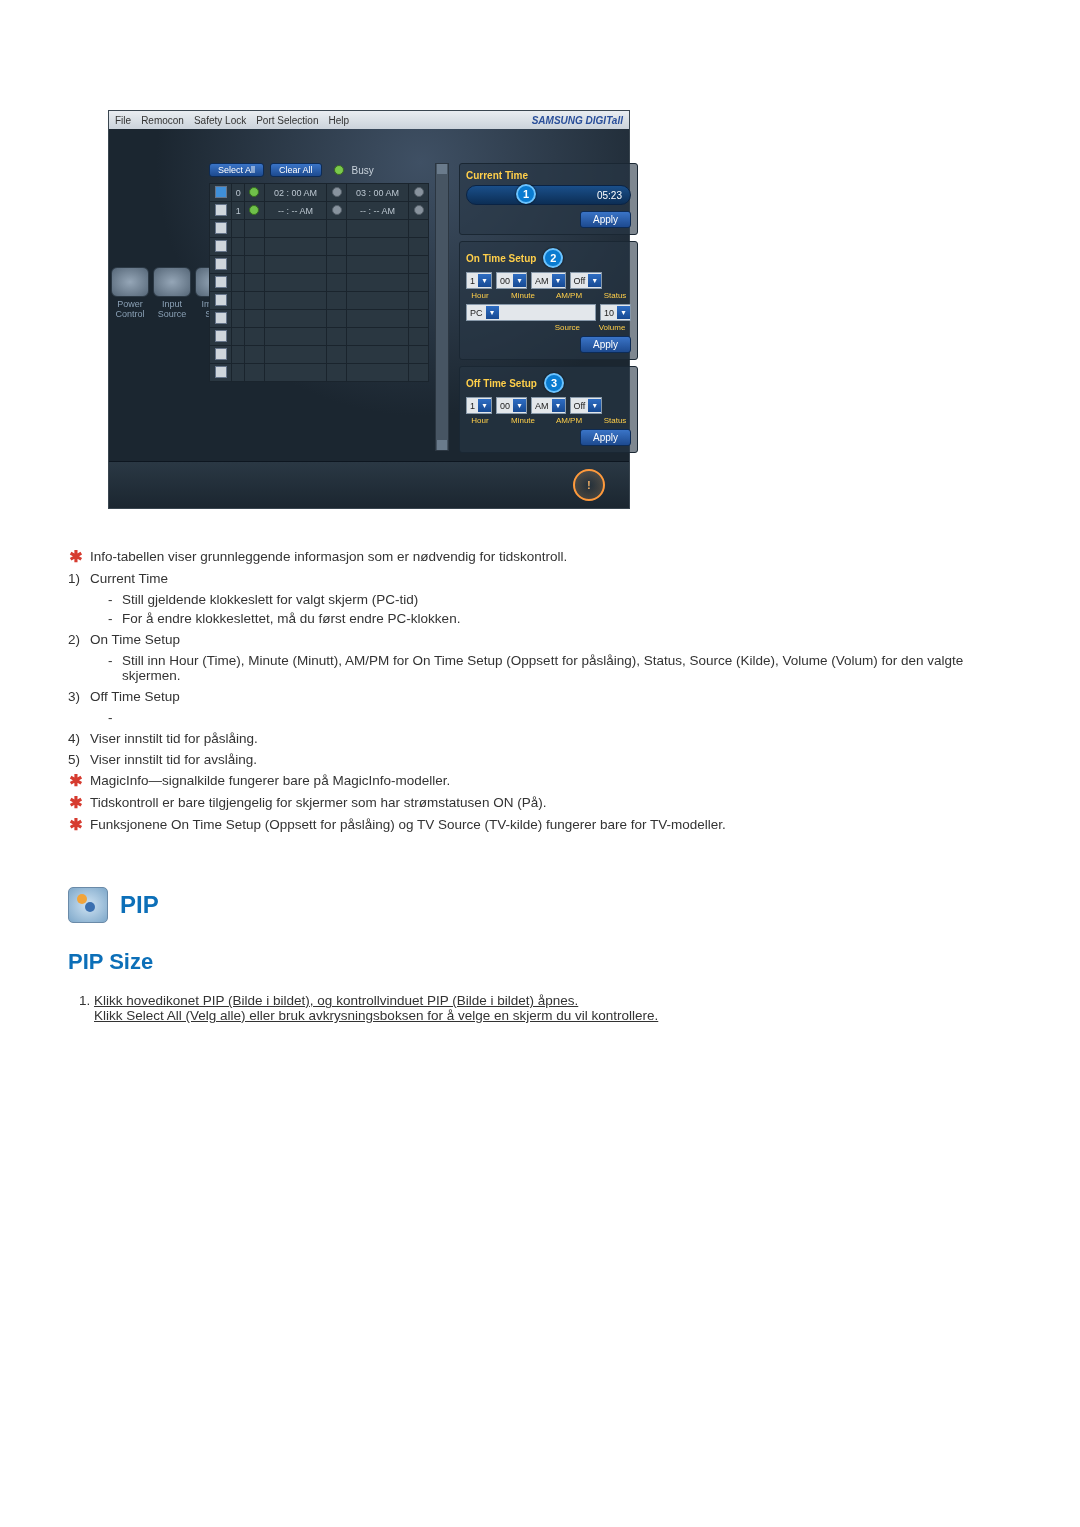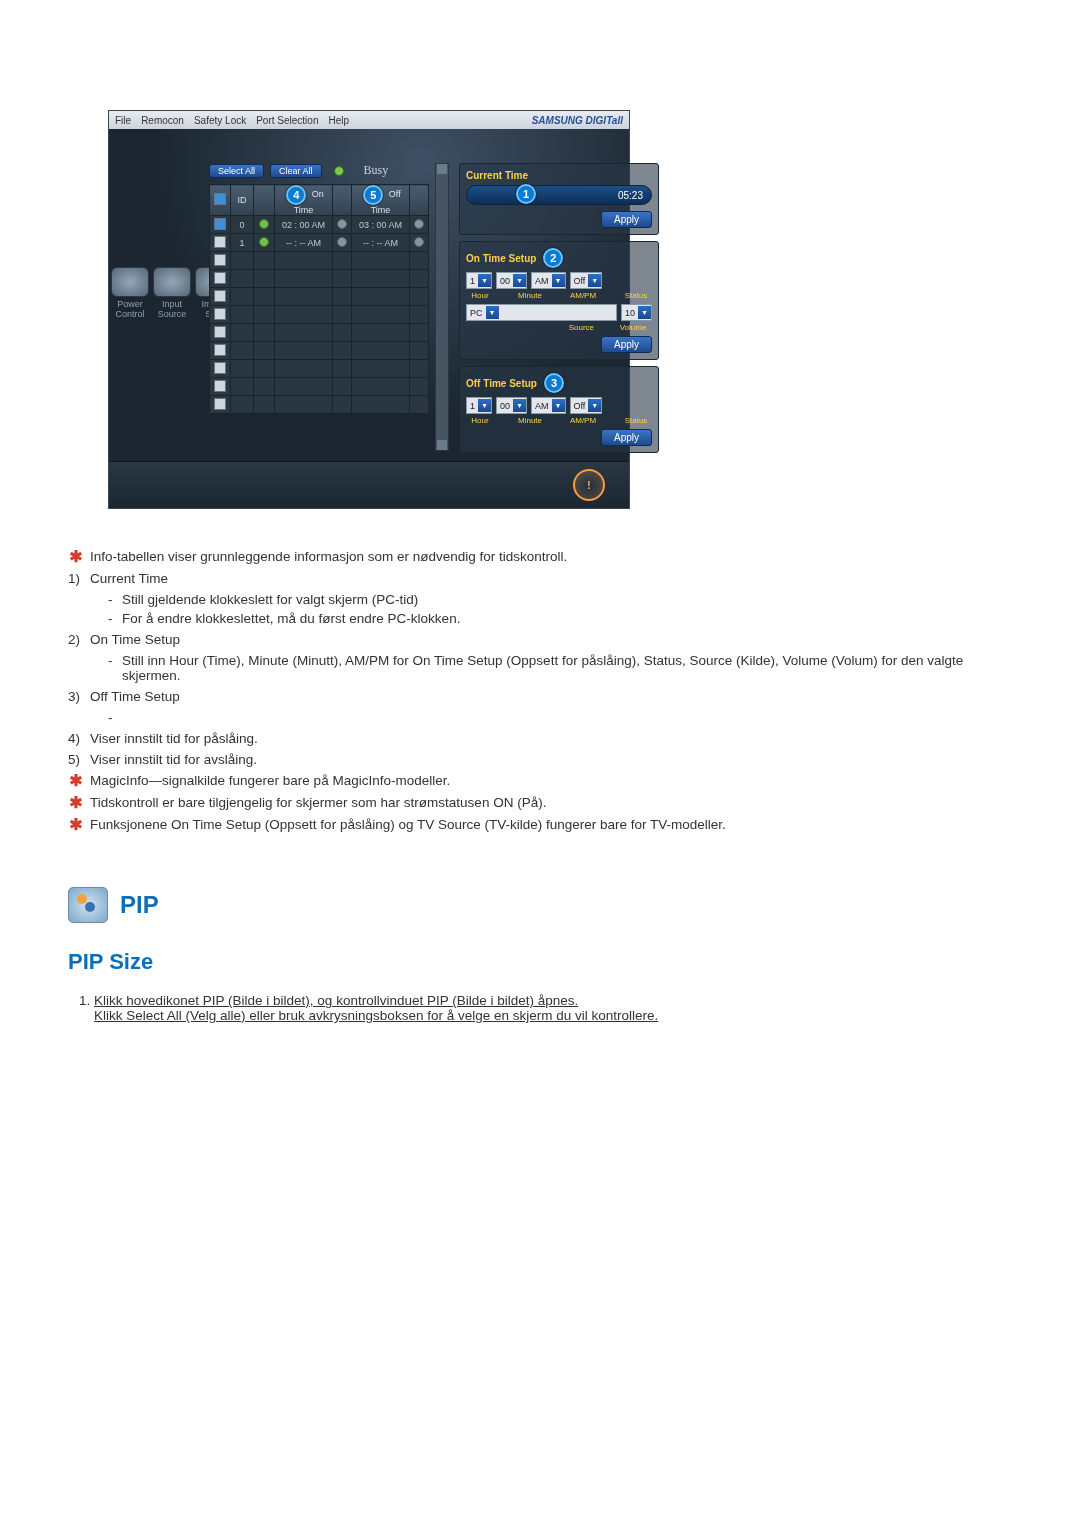--- a/index.html
+++ b/index.html
@@ -111,25 +111,24 @@
   }
   .btn3d {
     background: linear-gradient(#3a74c7, #1d4a8f);
     border: 1px solid #0d2b55;
     color: #fff;
     font-size: 9px;
     padding: 1px 8px;
     border-radius: 3px;
   }
   .busy {
-    display: flex; align-items: center; gap: 20px;
+    display: flex; align-items: center; gap: 8px;
     color: #c8d2db;
-    font-size: 12px;
+    font-size: 10px;
     margin-left: 6px;
-    font-family: Liberation Serif, serif;
   }
   .busydot {
     width: 8px; height: 8px; border-radius: 50%;
     background: #7ac94c;
     border: 1px solid #3a6a20;
   }
   .grid {
     width: 100%;
     border-collapse: collapse;
     background: #2a3741;
@@ -261,21 +260,21 @@
   .sel .txt { padding: 0 3px; }
   .sel .dd {
     width: 13px; height: 13px;
     background: linear-gradient(#2e6dc3, #174a93);
     display: flex; align-items: center; justify-content: center;
     color: #fff;
     font-size: 8px;
   }
   .lbls {
     display: flex;
-    gap: 20px;
+    gap: 13px;
     color: #ffcf4a;
     font-size: 8px;
     margin-top: 2px;
   }
   .lbls span { text-align: center; }
   .bottombar {
     background: linear-gradient(#2a3844, #1b2630);
     height: 46px;
     border-top: 1px solid #0d1620;
     display: flex;
@@ -390,35 +389,20 @@
           <div class="tabletop">
             <span class="btn3d">Select All</span>
             <span class="btn3d">Clear All</span>
             <span class="busy">
               <span class="busydot"></span>
               <span>Busy</span>
             </span>
           </div>
           <table class="grid">
             <tbody>
-                <tr>
-              <th class="chk"><span class="cb on"></span></th>
-              <th style="width:18px">ID</th>
-              <th style="width:16px"></th>
-              <th>
-                <span class="badge">4</span>
-                <span>On Time</span>
-              </th>
-              <th style="width:14px"></th>
-              <th>
-                <span class="badge">5</span>
-                <span>Off Time</span>
-              </th>
-              <th style="width:14px"></th>
-            </tr>
             <tr>
               <td><span class="cb on"></span></td>
               <td>0</td>
               <td><span class="led"></span></td>
               <td>02 : 00 AM</td>
               <td><span class="led off"></span></td>
               <td>03 : 00 AM</td>
               <td><span class="led off"></span></td>
             </tr>
             <tr>

